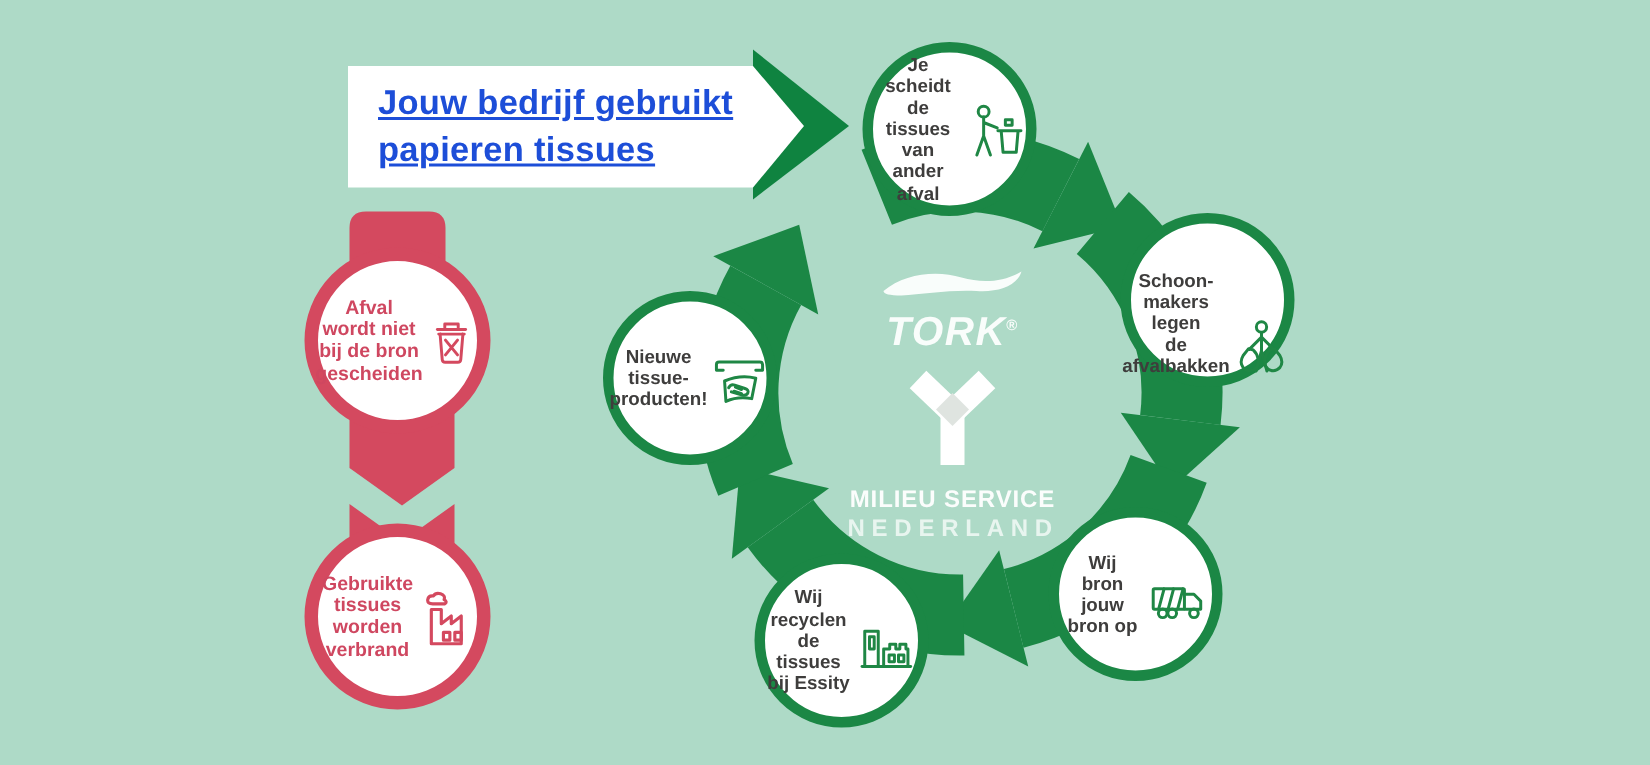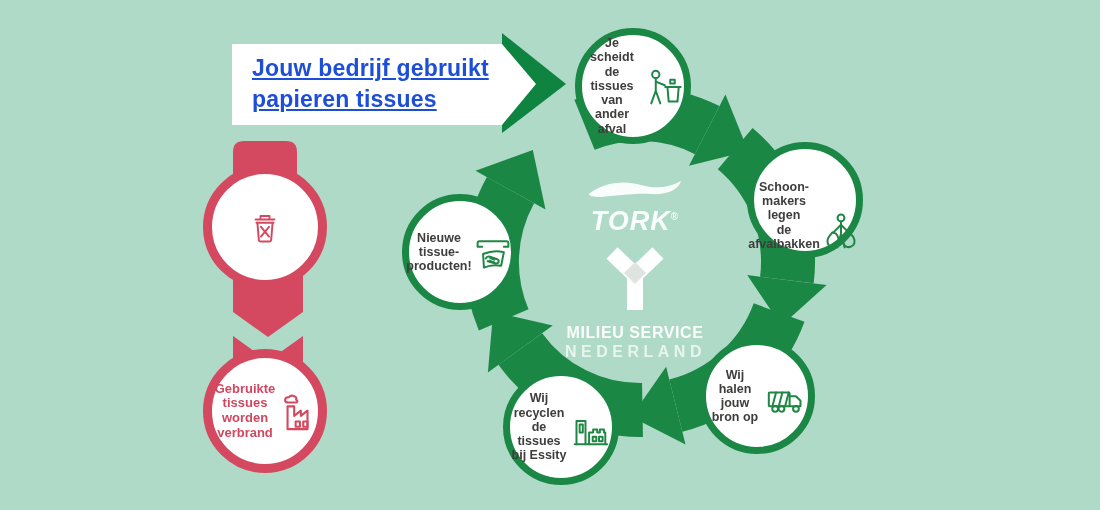--- a/index.html
+++ b/index.html
@@ -56,20 +56,26 @@
       <polygon points="232,44 502,44 536,84 502,125 232,125" fill="#ffffff"></polygon>
     </g>
   </svg>
 
   <div class="banner-text">
     <div>Jouw bedrijf gebruikt</div>
     <div>papieren tissues</div>
   </div>
 
   <div class="badge red" style="left:203px;top:165px;">
+    <div class="txt">
+      <span>Afval</span>
+      <span>wordt niet</span>
+      <span>bij de bron</span>
+      <span>gescheiden</span>
+    </div>
     <svg class="ic" width="38" height="34" viewBox="0 0 40 38" fill="none" stroke="#d4495f" stroke-width="2.2" stroke-linecap="round" stroke-linejoin="round">
       <path d="M15 7 V4.5 h10 V7"></path>
       <path d="M9.5 8.5 h21"></path>
       <path d="M10.5 12 h19"></path>
       <path d="M11.5 12 l1.6 19 q.2 2 2.2 2 h9.4 q2 0 2.2 -2 L28.5 12"></path>
       <path d="M15.5 16.5 L24.5 27.5 M24.5 16.5 L15.5 27.5"></path>
     </svg>
   </div>
 
   <div class="badge red" style="left:203px;top:349px;">
@@ -110,21 +116,21 @@
       <circle cx="23" cy="5.5" r="3.8"></circle>
       <path d="M23 9.5 V23 M23 23 L19 38 M23 23 L27 38 M23 13 L14 22 M23 13 L32 22"></path>
       <path d="M13.5 21.5 l-4 5 q-3 5 0 9 q3.5 3.5 8 1.5 q4 -2.5 3 -8 q-.7 -4 -3.5 -6.5 z"></path>
       <path d="M32.5 21.5 l4 5 q3 5 0 9 q-3.5 3.5 -8 1.5 q-4 -2.5 -3 -8 q.7 -4 3.5 -6.5 z"></path>
     </svg>
   </div>
 
   <div class="badge green" style="left:699px;top:338px;">
     <div class="txt">
       <span>Wij</span>
-      <span>halen jouw</span>
+      <span>bron jouw</span>
       <span>bron op</span>
     </div>
     <svg class="ic" width="44" height="38" viewBox="0 0 46 42" fill="none" stroke="#1f8745" stroke-width="2.2" stroke-linecap="round" stroke-linejoin="round">
       <rect x="4" y="15" width="23" height="15" rx="1"></rect>
       <path d="M12 15 L8 30 M19 15 L15 30 M26 15 L22 30"></path>
       <path d="M27 19 h7 l5 5 v6 h-12"></path>
       <circle cx="11" cy="33" r="3.2"></circle>
       <circle cx="18" cy="33" r="3.2"></circle>
       <circle cx="34" cy="33" r="3.2"></circle>
     </svg>

